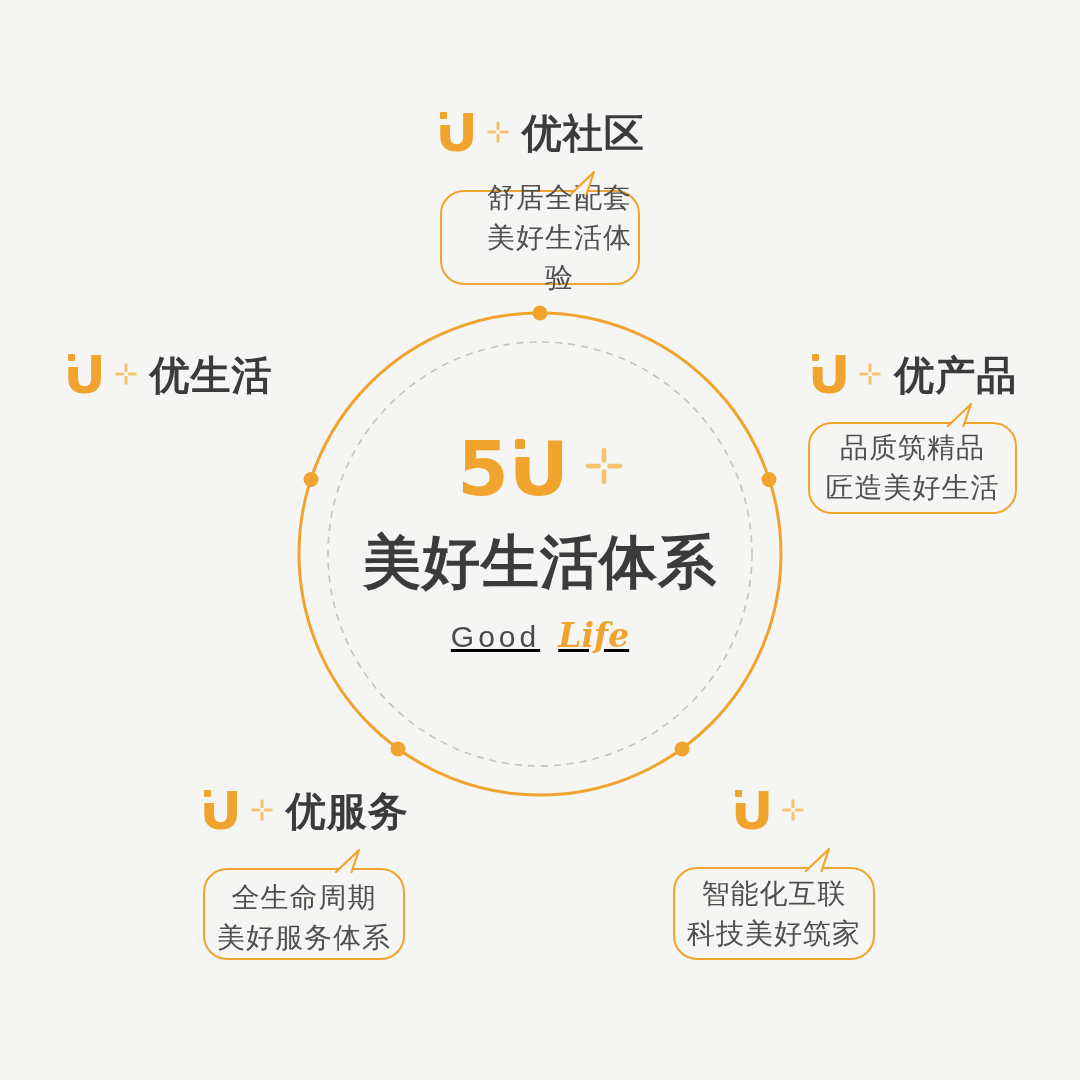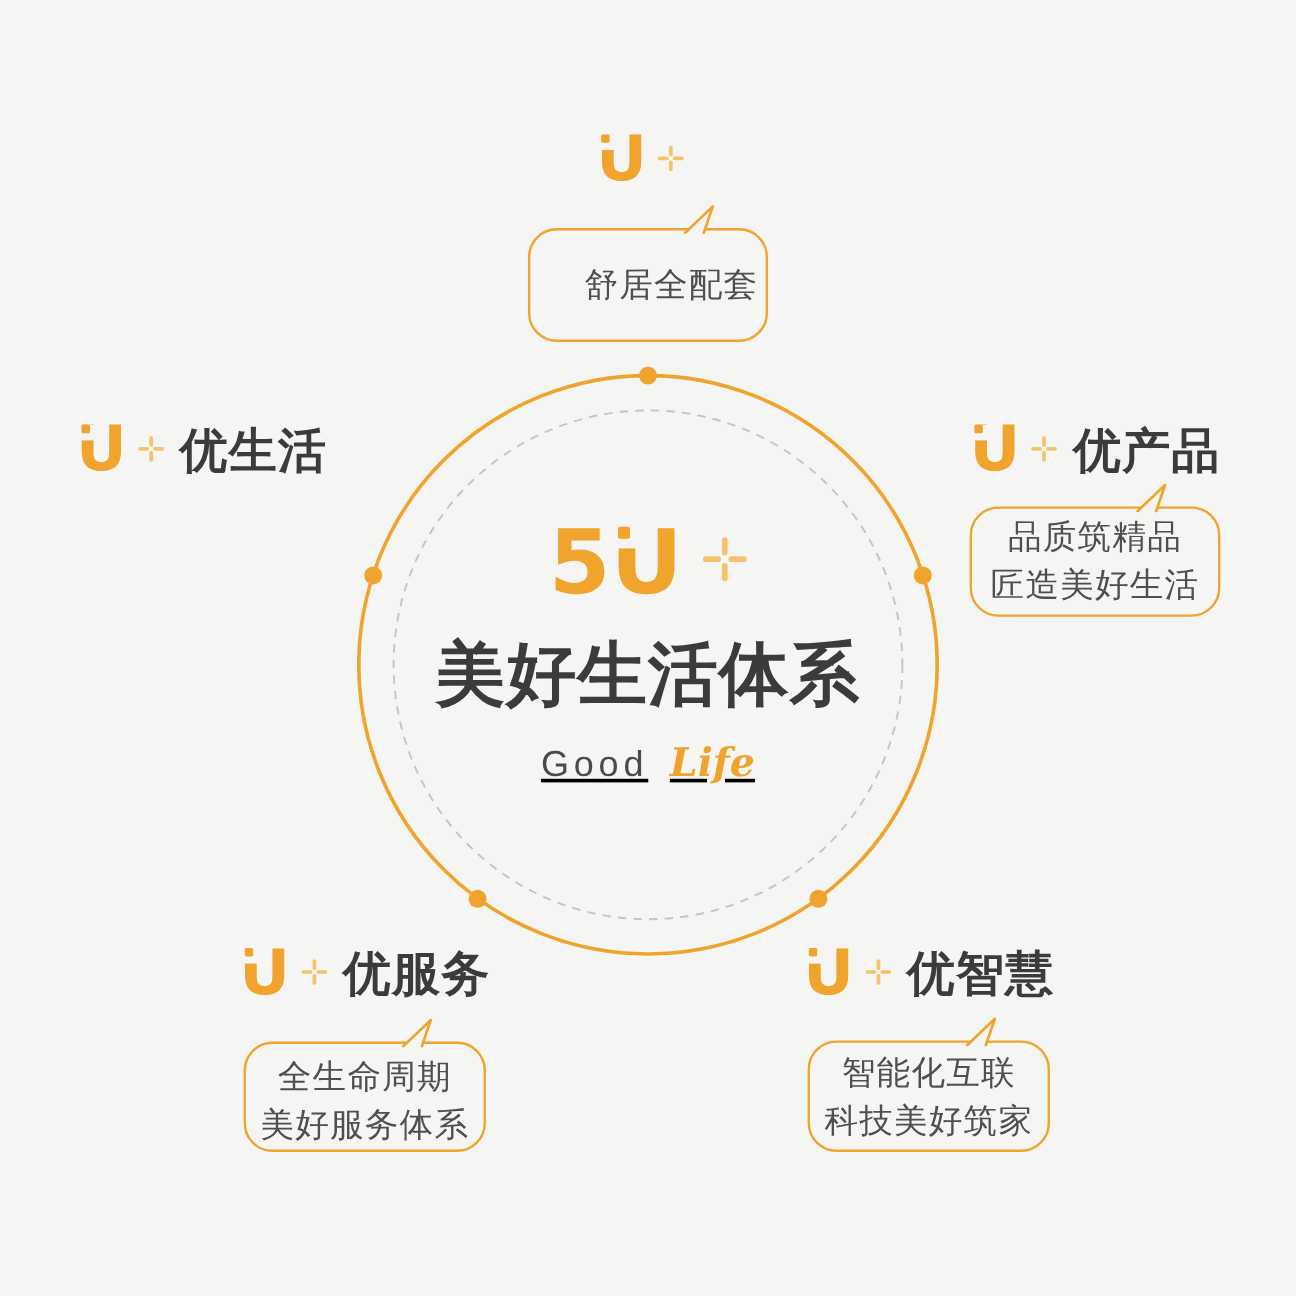--- a/index.html
+++ b/index.html
@@ -114,26 +114,28 @@
 
   <div class="node" style="left:440px;top:106px;width:200px;">
     <div class="node-title">
       <span class="umark"><span>U</span><span class="u-mask"></span><span class="u-dot"></span></span>
       <svg class="plus-icon" width="22" height="22" viewBox="0 0 24 24" fill="none" stroke="#f5c36b" stroke-width="3.4" stroke-linecap="round">
         <line x1="12" y1="2" x2="12" y2="8.5"></line>
           <line x1="12" y1="15.5" x2="12" y2="22"></line>
         <line x1="2" y1="12" x2="8.5" y2="12"></line>
           <line x1="15.5" y1="12" x2="22" y2="12"></line>
       </svg>
+      <span class="node-label">优社区</span>
     </div>
     <div class="bubble" style="margin-top:30px;height:95px;padding-left:39px;">
       <svg class="tail" width="32" height="26" viewBox="0 0 32 26">
         <path d="M3 25 L26 3 L18.5 25" fill="#f5f5f3" stroke="#f0a42e" stroke-width="2.2" stroke-linecap="round" stroke-linejoin="round"></path>
       </svg>
       <div>舒居全配套</div>
+      <div>美好生活体验</div>
     </div>
   </div>
 
   <div class="node" style="left:62px;top:348px;width:212px;">
     <div class="node-title">
       <span class="umark"><span>U</span><span class="u-mask"></span><span class="u-dot"></span></span>
       <svg class="plus-icon" width="22" height="22" viewBox="0 0 24 24" fill="none" stroke="#f5c36b" stroke-width="3.4" stroke-linecap="round">
         <line x1="12" y1="2" x2="12" y2="8.5"></line>
           <line x1="12" y1="15.5" x2="12" y2="22"></line>
         <line x1="2" y1="12" x2="8.5" y2="12"></line>
@@ -185,21 +187,20 @@
 
   <div class="node" style="left:673px;top:784px;width:202px;">
     <div class="node-title">
       <span class="umark"><span>U</span><span class="u-mask"></span><span class="u-dot"></span></span>
       <svg class="plus-icon" width="22" height="22" viewBox="0 0 24 24" fill="none" stroke="#f5c36b" stroke-width="3.4" stroke-linecap="round">
         <line x1="12" y1="2" x2="12" y2="8.5"></line>
           <line x1="12" y1="15.5" x2="12" y2="22"></line>
         <line x1="2" y1="12" x2="8.5" y2="12"></line>
           <line x1="15.5" y1="12" x2="22" y2="12"></line>
       </svg>
-      <span class="node-label">优智慧</span>
     </div>
     <div class="bubble" style="margin-top:29px;height:93px;">
       <svg class="tail" width="32" height="26" viewBox="0 0 32 26">
         <path d="M3 25 L26 3 L18.5 25" fill="#f5f5f3" stroke="#f0a42e" stroke-width="2.2" stroke-linecap="round" stroke-linejoin="round"></path>
       </svg>
       <div>智能化互联</div>
       <div>科技美好筑家</div>
     </div>
   </div>
 

